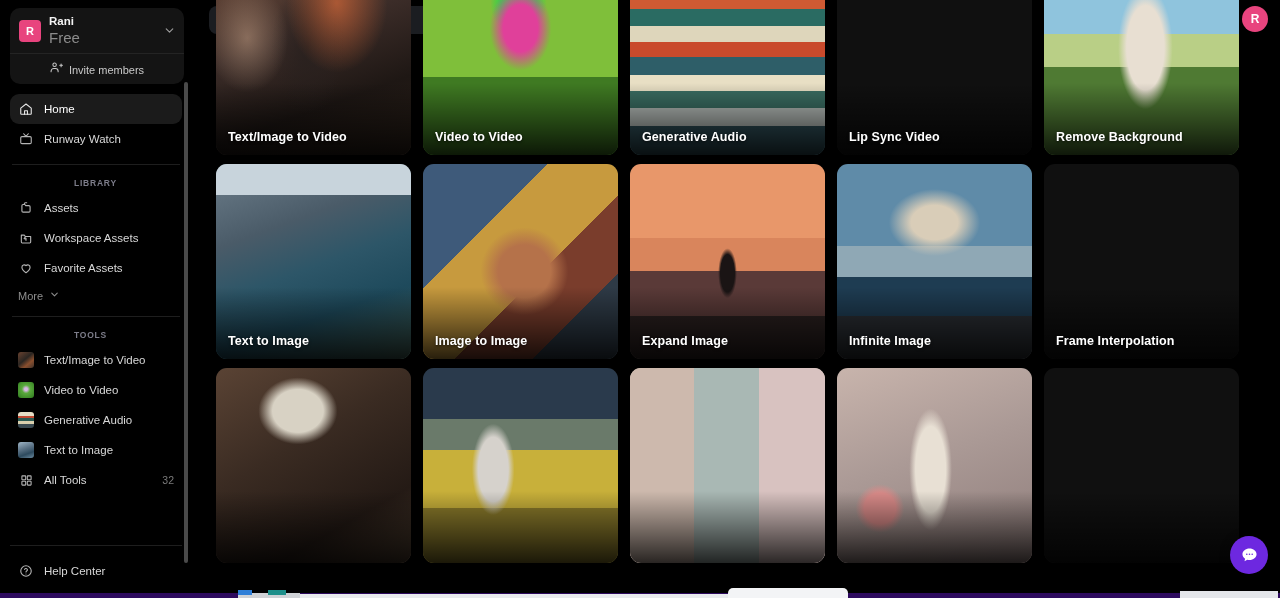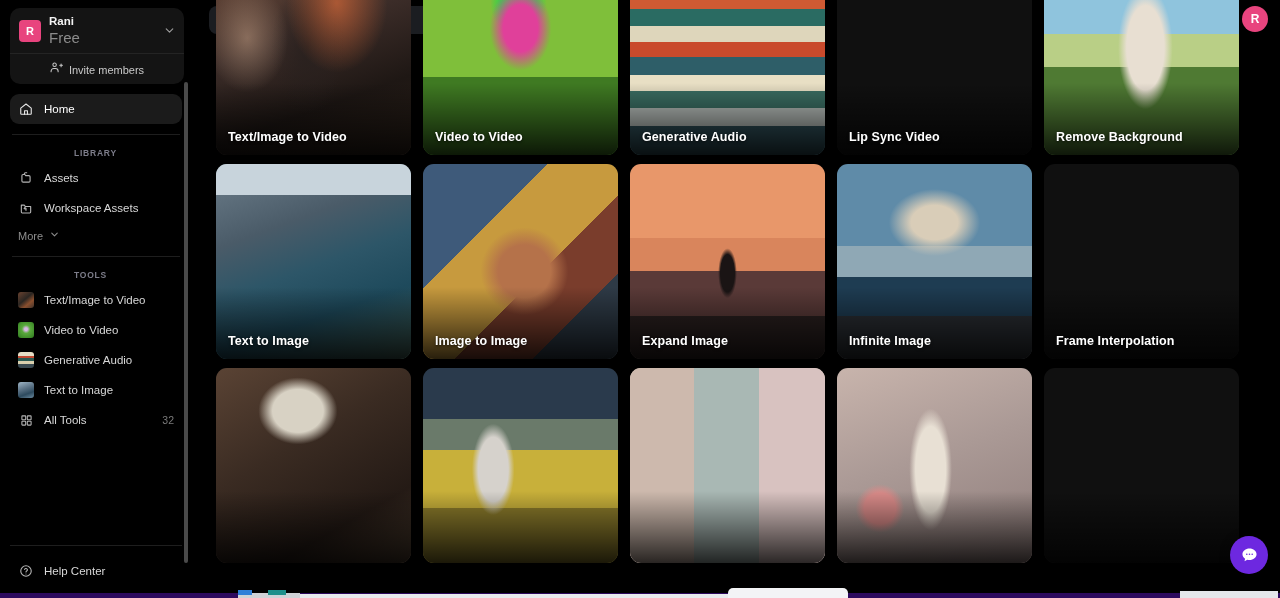--- a/index.html
+++ b/index.html
@@ -186,20 +186,29 @@
     <div class="nav">
       <div class="nav-item active">
         <span class="ico">
           <svg width="14" height="14" viewBox="0 0 24 24" fill="none" stroke="currentColor" stroke-width="1.9" stroke-linecap="round" stroke-linejoin="round">
               <path d="M3 10.5 12 3.5l9 7V20a1 1 0 0 1-1 1H4a1 1 0 0 1-1-1z"></path>
               <path d="M9.5 21v-6h5v6"></path>
             </svg>
         </span>
         <span>Home</span>
       </div>
+      <div class="nav-item">
+        <span class="ico">
+          <svg width="14" height="14" viewBox="0 0 24 24" fill="none" stroke="currentColor" stroke-width="1.9" stroke-linecap="round" stroke-linejoin="round">
+              <rect x="3" y="8" width="18" height="12" rx="2"></rect>
+              <polyline points="8 3 12 7.5 16 3"></polyline>
+            </svg>
+        </span>
+        <span>Runway Watch</span>
+      </div>
     </div>
 
     <div class="sep"></div>
 
     <div class="sec-label">LIBRARY</div>
     <div class="nav" style="margin-top:0">
       <div class="nav-item">
         <span class="ico">
           <svg width="14" height="14" viewBox="0 0 24 24" fill="none" stroke="currentColor" stroke-width="1.9" stroke-linecap="round" stroke-linejoin="round">
               <path d="M7 6h3l1.5 2H17a2 2 0 0 1 2 2v7a2 2 0 0 1-2 2H7a2 2 0 0 1-2-2V8a2 2 0 0 1 2-2z"></path>
@@ -210,20 +219,28 @@
       </div>
       <div class="nav-item">
         <span class="ico">
           <svg width="14" height="14" viewBox="0 0 24 24" fill="none" stroke="currentColor" stroke-width="1.9" stroke-linecap="round" stroke-linejoin="round">
               <path d="M4 7h5l2 2.5h9V19a1.5 1.5 0 0 1-1.5 1.5h-13A1.5 1.5 0 0 1 4 19z"></path>
               <path d="M12 16v-3.5H9"></path>
               <path d="M10.5 11 9 12.5l1.5 1.5"></path>
             </svg>
         </span>
         <span>Workspace Assets</span>
+      </div>
+      <div class="nav-item">
+        <span class="ico">
+          <svg width="14" height="14" viewBox="0 0 24 24" fill="none" stroke="currentColor" stroke-width="1.9" stroke-linecap="round" stroke-linejoin="round">
+              <path d="M12 20s-7-4.6-7-9.3A4 4 0 0 1 12 8a4 4 0 0 1 7 2.7C19 15.4 12 20 12 20z"></path>
+            </svg>
+        </span>
+        <span>Favorite Assets</span>
       </div>
     </div>
     <div class="more-row">
       <span>More</span>
       <span>
         <svg width="11" height="11" viewBox="0 0 24 24" fill="none" stroke="currentColor" stroke-width="2.3" stroke-linecap="round" stroke-linejoin="round">
             <polyline points="6 9 12 15 18 9"></polyline>
           </svg>
       </span>
     </div>

